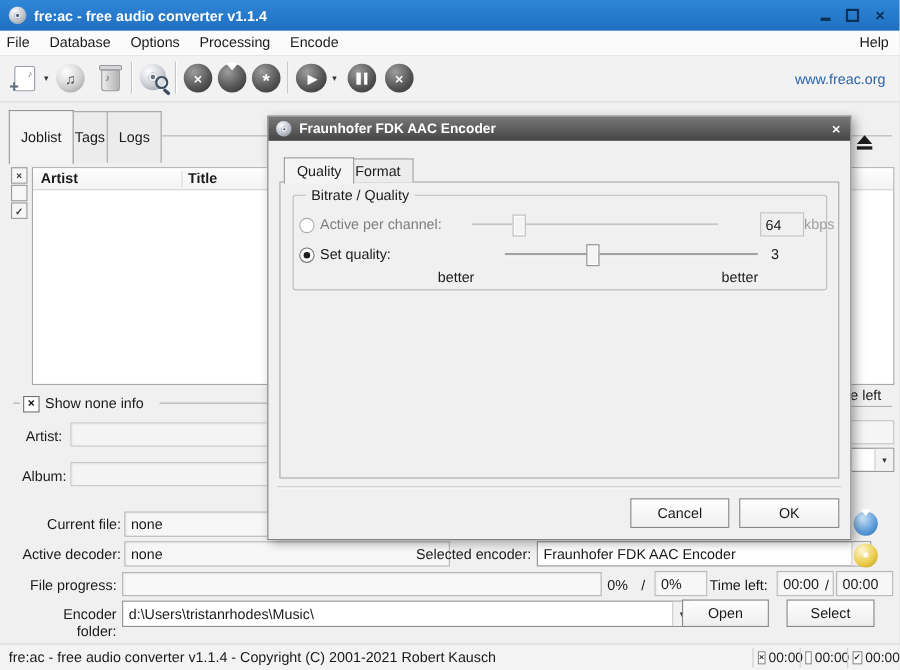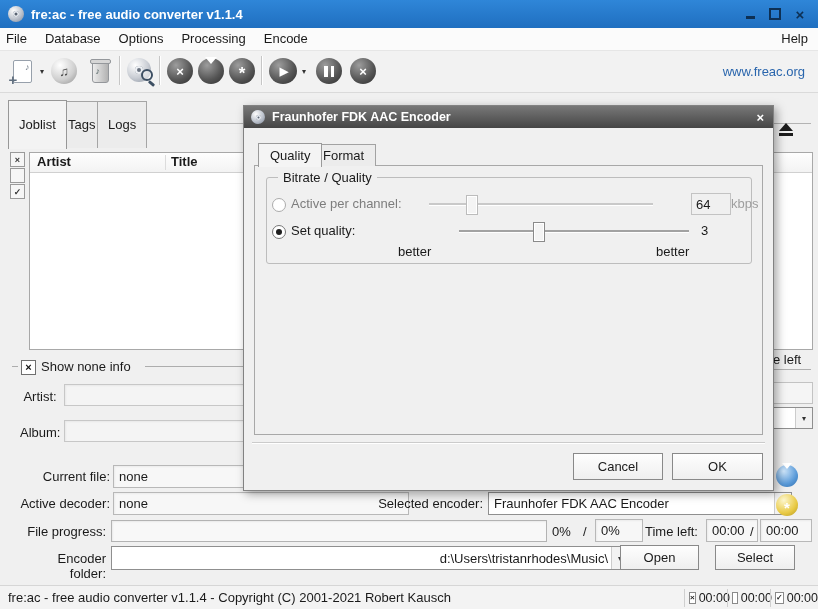--- a/index.html
+++ b/index.html
@@ -299,21 +299,21 @@
   <div class="plain" style="left:645px;top:524px;">Time left:</div>
   <div class="field" style="left:706px;top:519px;width:40px;height:21px;">
     <span>00:00</span>
   </div>
   <div class="plain" style="left:750px;top:524px;">/</div>
   <div class="field" style="left:760px;top:519px;width:40px;height:21px;">
     <span>00:00</span>
   </div>
 
   <div class="flabel" style="left:20px;top:551px;width:86px;">Encoder folder:</div>
-  <div class="dd" style="left:111px;top:546px;width:491px;height:22px;justify-content:flex-end;">
+  <div class="dd" style="left:111px;top:546px;width:491px;height:22px;">
     <span>d:\Users\tristanrhodes\Music\</span>
     <span class="caret">▾</span>
   </div>
   <div class="btn" style="left:620px;top:545px;width:77px;height:23px;">Open</div>
   <div class="btn" style="left:715px;top:545px;width:78px;height:23px;">Select</div>
 
   <div class="statusbar">
     <span class="sb-text">fre:ac - free audio converter v1.1.4 - Copyright (C) 2001-2021 Robert Kausch</span>
     <span class="sb-seg" style="left:684px;width:40px;">
       <span class="sicon">×</span>

